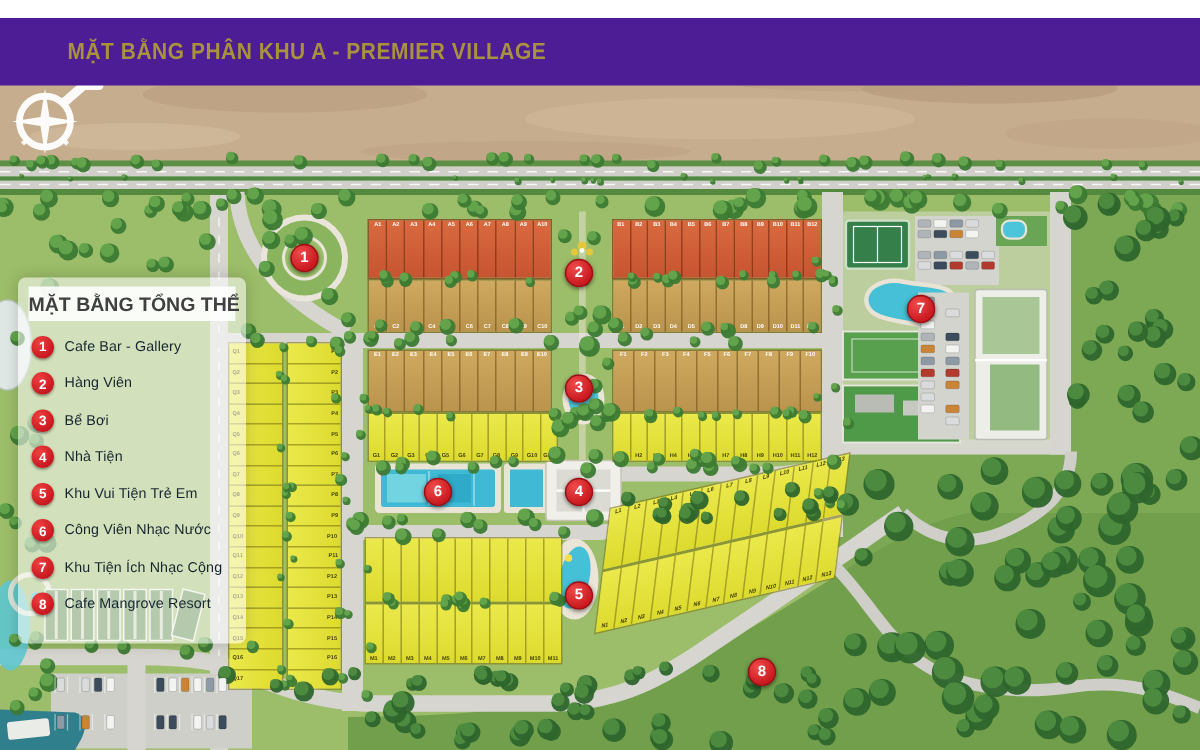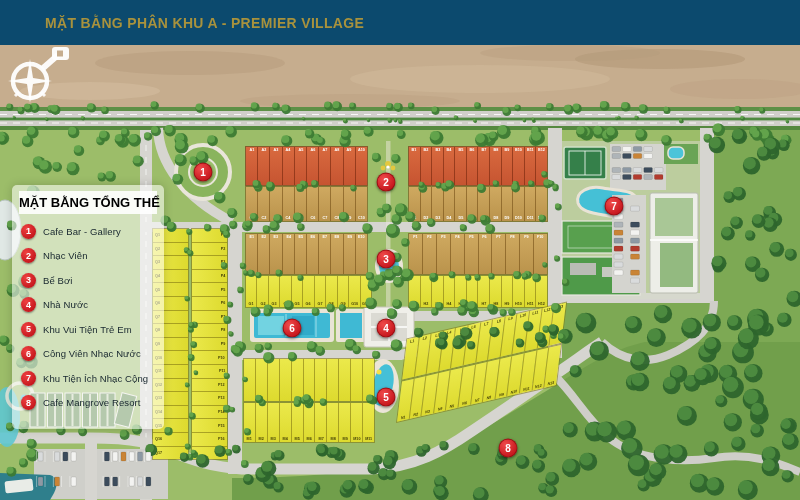--- a/index.html
+++ b/index.html
@@ -1,18 +1,18 @@
 <!DOCTYPE html>
 <html><head>
 <meta charset="utf-8">
 <style>
   html,body{margin:0;padding:0;background:#fff;}
   .stage{position:relative;width:800px;height:500px;overflow:hidden;
          font-family:"Liberation Sans",sans-serif;background:#fff;}
-  .titlebar{position:absolute;left:0;top:0;width:800px;height:45px;background:#0c4a6e;
+  .titlebar{position:absolute;left:0;top:12px;width:800px;height:45px;background:#4c1d95;
             z-index:40;display:flex;align-items:center;padding-left:45px;box-sizing:border-box;}
   .titlebar h1{margin:0;font-size:15.5px;font-weight:700;color:#a8923d;letter-spacing:.4px;
                transform:scaleX(.9);transform-origin:left center;white-space:nowrap;}
   .map{position:absolute;top:45px;left:0;width:800px;height:455px;background:#9cbd69;overflow:hidden;}
   .map svg{position:absolute;left:0;top:0;}
   #overlay{z-index:10;pointer-events:none;}
   
   .plot-row,.plot-col{position:absolute;display:flex;box-sizing:border-box;z-index:5;
       border:1px solid var(--bd);}
   .plot-col{flex-direction:column;}
@@ -35,21 +35,21 @@
   .labels-right .plot{align-items:center;justify-content:flex-end;padding-right:2px;}
   .labels-right .plot-label{transform-origin:100% 50%;}
   .fan{position:absolute;left:396px;top:298px;width:165px;height:80px;z-index:6;
        transform:rotate(-13deg) skewX(-20deg);transform-origin:0 100%;}
   .fan .plot-row{left:0;width:165px;}
   
   .legend{position:absolute;left:12px;top:140px;width:152px;z-index:25;
           background:rgba(255,255,255,.55);border-radius:5px;padding:6px 7px 9px;
           box-sizing:border-box;box-shadow:0 0 10px rgba(0,0,0,.18);}
   .legend-title{background:rgba(255,255,255,.88);text-align:center;font-size:13px;
-          font-weight:800;color:#000000;padding:4px 0;white-space:nowrap;letter-spacing:0;}
+          font-weight:800;color:#404040;padding:4px 0;white-space:nowrap;letter-spacing:0;}
   .legend-item{display:flex;align-items:center;gap:7px;margin:9.5px 0 9.5px 2px;}
   .badge{width:15px;height:15px;flex:0 0 15px;border-radius:50%;color:#fff;font-size:9px;
          font-weight:700;display:flex;align-items:center;justify-content:center;
          background:radial-gradient(circle at 35% 30%,#ef4040,#c4161d 75%);
          box-shadow:0 1px 2px rgba(0,0,0,.45);}
   .legend-label{font-size:9.5px;font-weight:400;color:#17262e;letter-spacing:.1px;white-space:nowrap;}
   
   .marker{position:absolute;width:17px;height:17px;border-radius:50%;z-index:30;
           transform:translate(-50%,-50%);display:flex;align-items:center;justify-content:center;
           color:#fff;font-size:10px;font-weight:700;
@@ -2616,29 +2616,29 @@
 
     <aside class="legend">
       <div class="legend-title">MẶT BẰNG TỔNG THỂ</div>
       <div class="legend-items">
           <div class="legend-item">
             <span class="badge">1</span>
             <span class="legend-label">Cafe Bar - Gallery</span>
           </div>
           <div class="legend-item">
             <span class="badge">2</span>
-            <span class="legend-label">Nhạc Viên</span>
+            <span class="legend-label">Hàng Viên</span>
           </div>
           <div class="legend-item">
             <span class="badge">3</span>
             <span class="legend-label">Bể Bơi</span>
           </div>
           <div class="legend-item">
             <span class="badge">4</span>
-            <span class="legend-label">Nhà Nước</span>
+            <span class="legend-label">Nhà Tiện</span>
           </div>
           <div class="legend-item">
             <span class="badge">5</span>
             <span class="legend-label">Khu Vui Tiện Trẻ Em</span>
           </div>
           <div class="legend-item">
             <span class="badge">6</span>
             <span class="legend-label">Công Viên Nhạc Nước</span>
           </div>
           <div class="legend-item">

